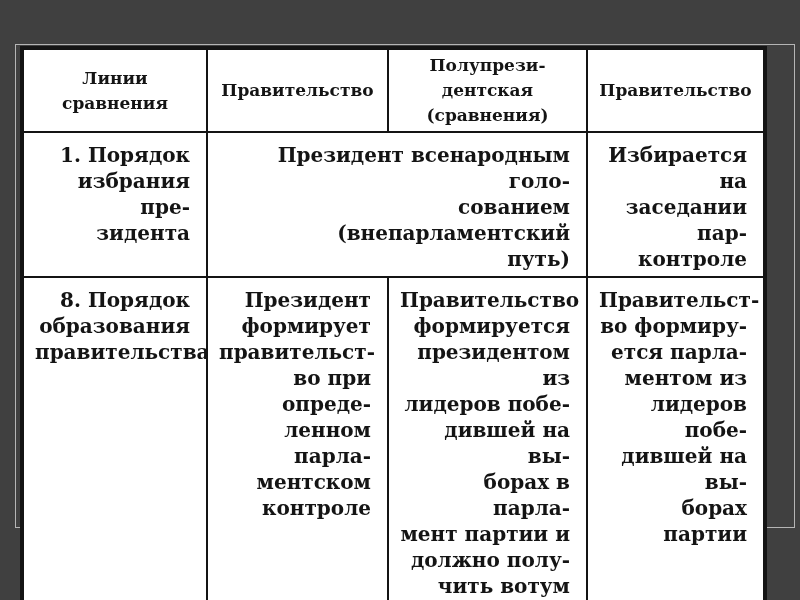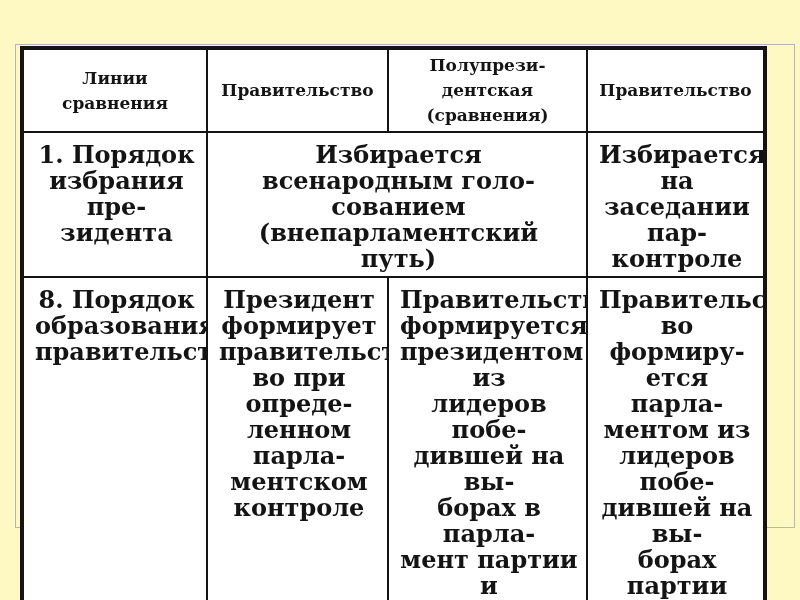--- a/index.html
+++ b/index.html
@@ -4,21 +4,21 @@
 <style>
   html, body {
     margin: 0;
     padding: 0;
     background: #ffffff;
   }
   .stage {
     position: relative;
     width: 800px;
     height: 600px;
-    background: #fef9c3;
+    background: #404040;
     overflow: hidden;
     font-family: "DejaVu Serif", "Liberation Serif", serif;
     color: #141414;
   }
   
   .scan-frame {
     position: absolute;
     left: 15px;
     top: 44px;
     width: 780px;
@@ -46,25 +46,25 @@
   }
   table.cmp th {
     font-size: 17px;
     line-height: 25px;
     text-align: center;
     vertical-align: middle;
     padding: 2px 4px;
     font-weight: 700;
   }
   table.cmp td {
-    font-size: 24px;
+    font-size: 20px;
     line-height: 26px;
-    text-align: center;
+    text-align: right;
     vertical-align: top;
-    padding: 9px 8px 4px 11px;
+    padding: 9px 16px 4px 11px;
     font-weight: 700;
   }
   table.cmp { border: 4px solid #141414; }
   tr.hdr   { height: 84px; }
   tr.row1  { height: 95px; }
   tr.row2  { height: 297px; }
   col.c1 { width: 185px; }
   col.c2 { width: 181px; }
   col.c3 { width: 199px; }
   col.c4 { width: 178px; }
@@ -92,21 +92,21 @@
       <th>Полупрези-
 дентская
 (сравнения)</th>
       <th>Правительство</th>
     </tr>
 
     <tr class="row1">
       <td>1. Порядок
 избрания пре-
 зидента</td>
-      <td colspan="2">Избирается всенародным голо-
+      <td colspan="2">Президент всенародным голо-
 сованием (внепарламентский
 путь)</td>
       <td>Избирается на
 заседании пар-
 контроле</td>
     </tr>
 
     <tr class="row2">
       <td>8. Порядок
 образования

